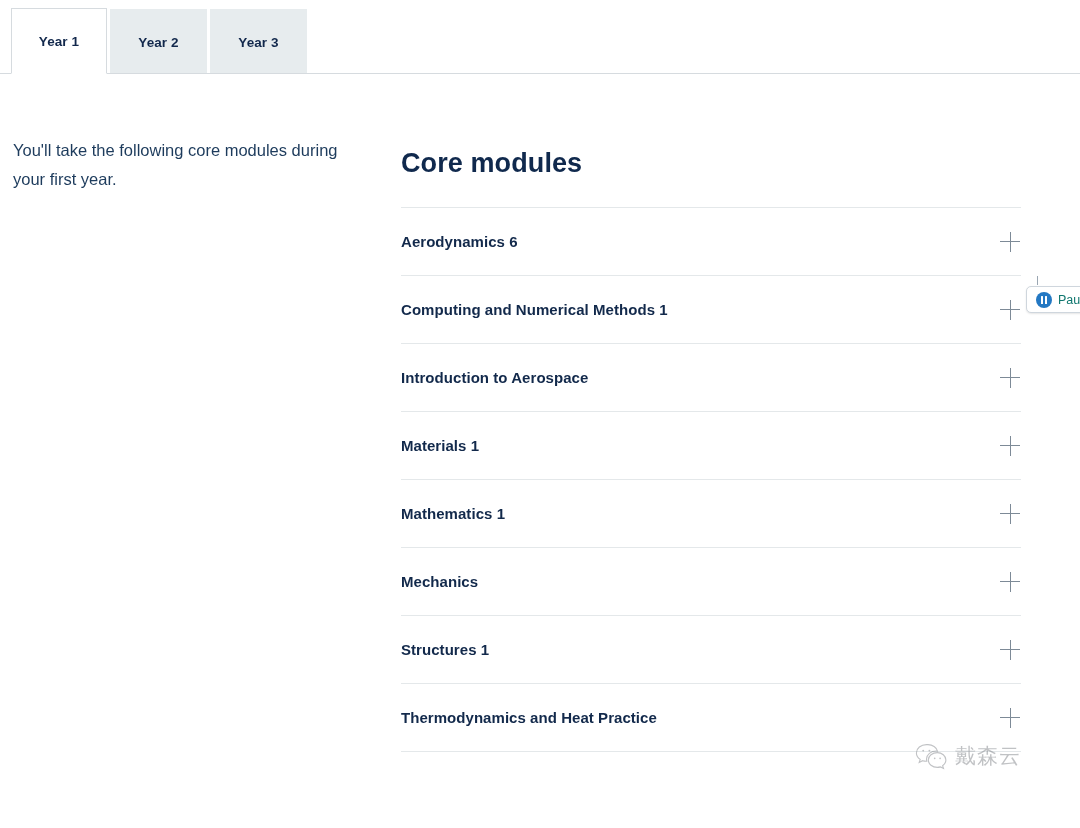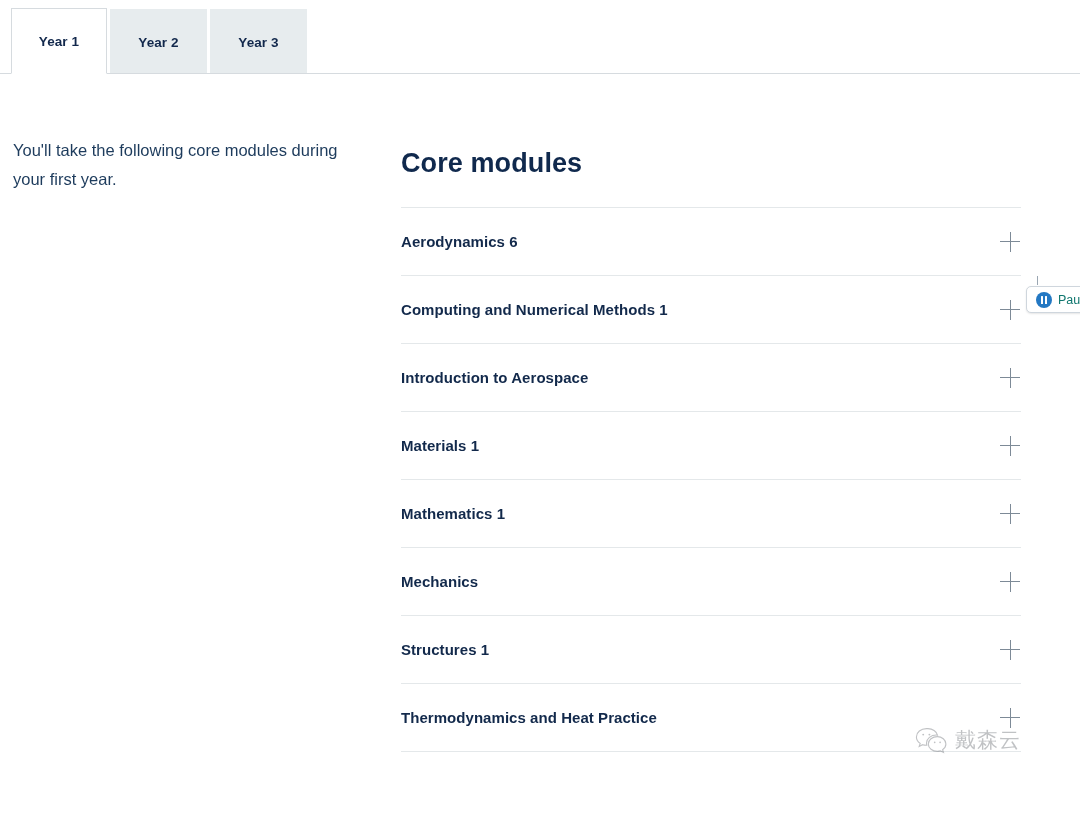--- a/index.html
+++ b/index.html
@@ -209,21 +209,21 @@
     width: 1px;
     height: 9px;
     background: #9aa6b2;
     z-index: 19;
   }
 
   
   .watermark {
     position: absolute;
     left: 915px;
-    top: 727px;
+    top: 743px;
     display: flex;
     align-items: center;
     gap: 8px;
     opacity: .42;
     z-index: 15;
     pointer-events: none;
   }
   .wm-logo {
     width: 32px;
     height: 27px;

